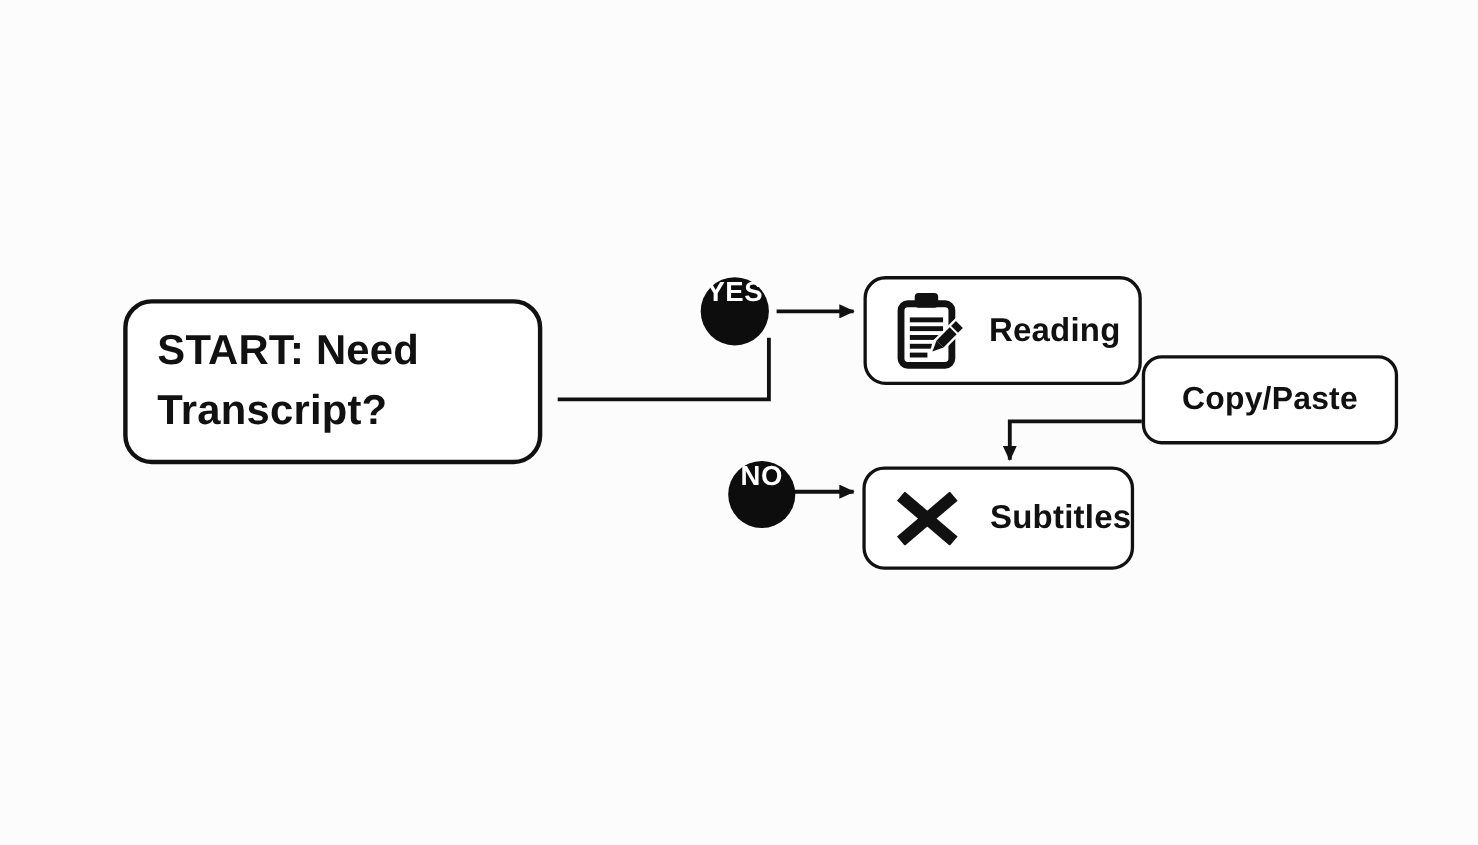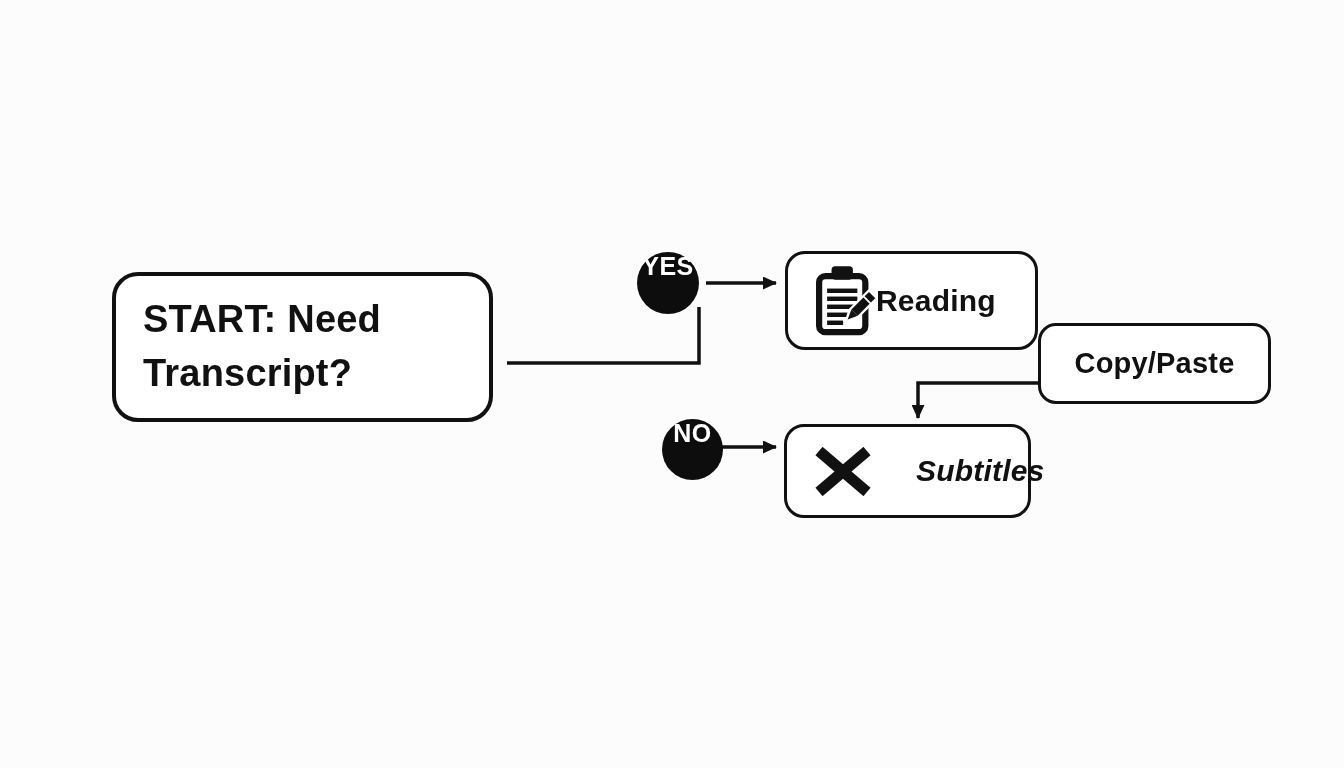--- a/index.html
+++ b/index.html
@@ -55,22 +55,22 @@
     width:247px; height:94px;
     border-radius:20px;
     padding-left:27px;
   }
   .node-label {
     font-size:30px;
     font-weight:bold;
     letter-spacing:0.2px;
     white-space:nowrap;
   }
-  .node-reading .node-label { }
-  .node-subtitles .node-label { margin-left:44px;font-style:italic; }
+  .node-reading .node-label { margin-left:23px; }
+  .node-subtitles .node-label { margin-left:28px; }
   .node-copypaste .node-label { font-size:29px; }
   .badge {
     position:absolute;
     background:#0d0d0d;
     border-radius:50%;
     color:#ffffff;
     display:flex;
     justify-content:center;
     font-size:25px;
     font-weight:bold;

